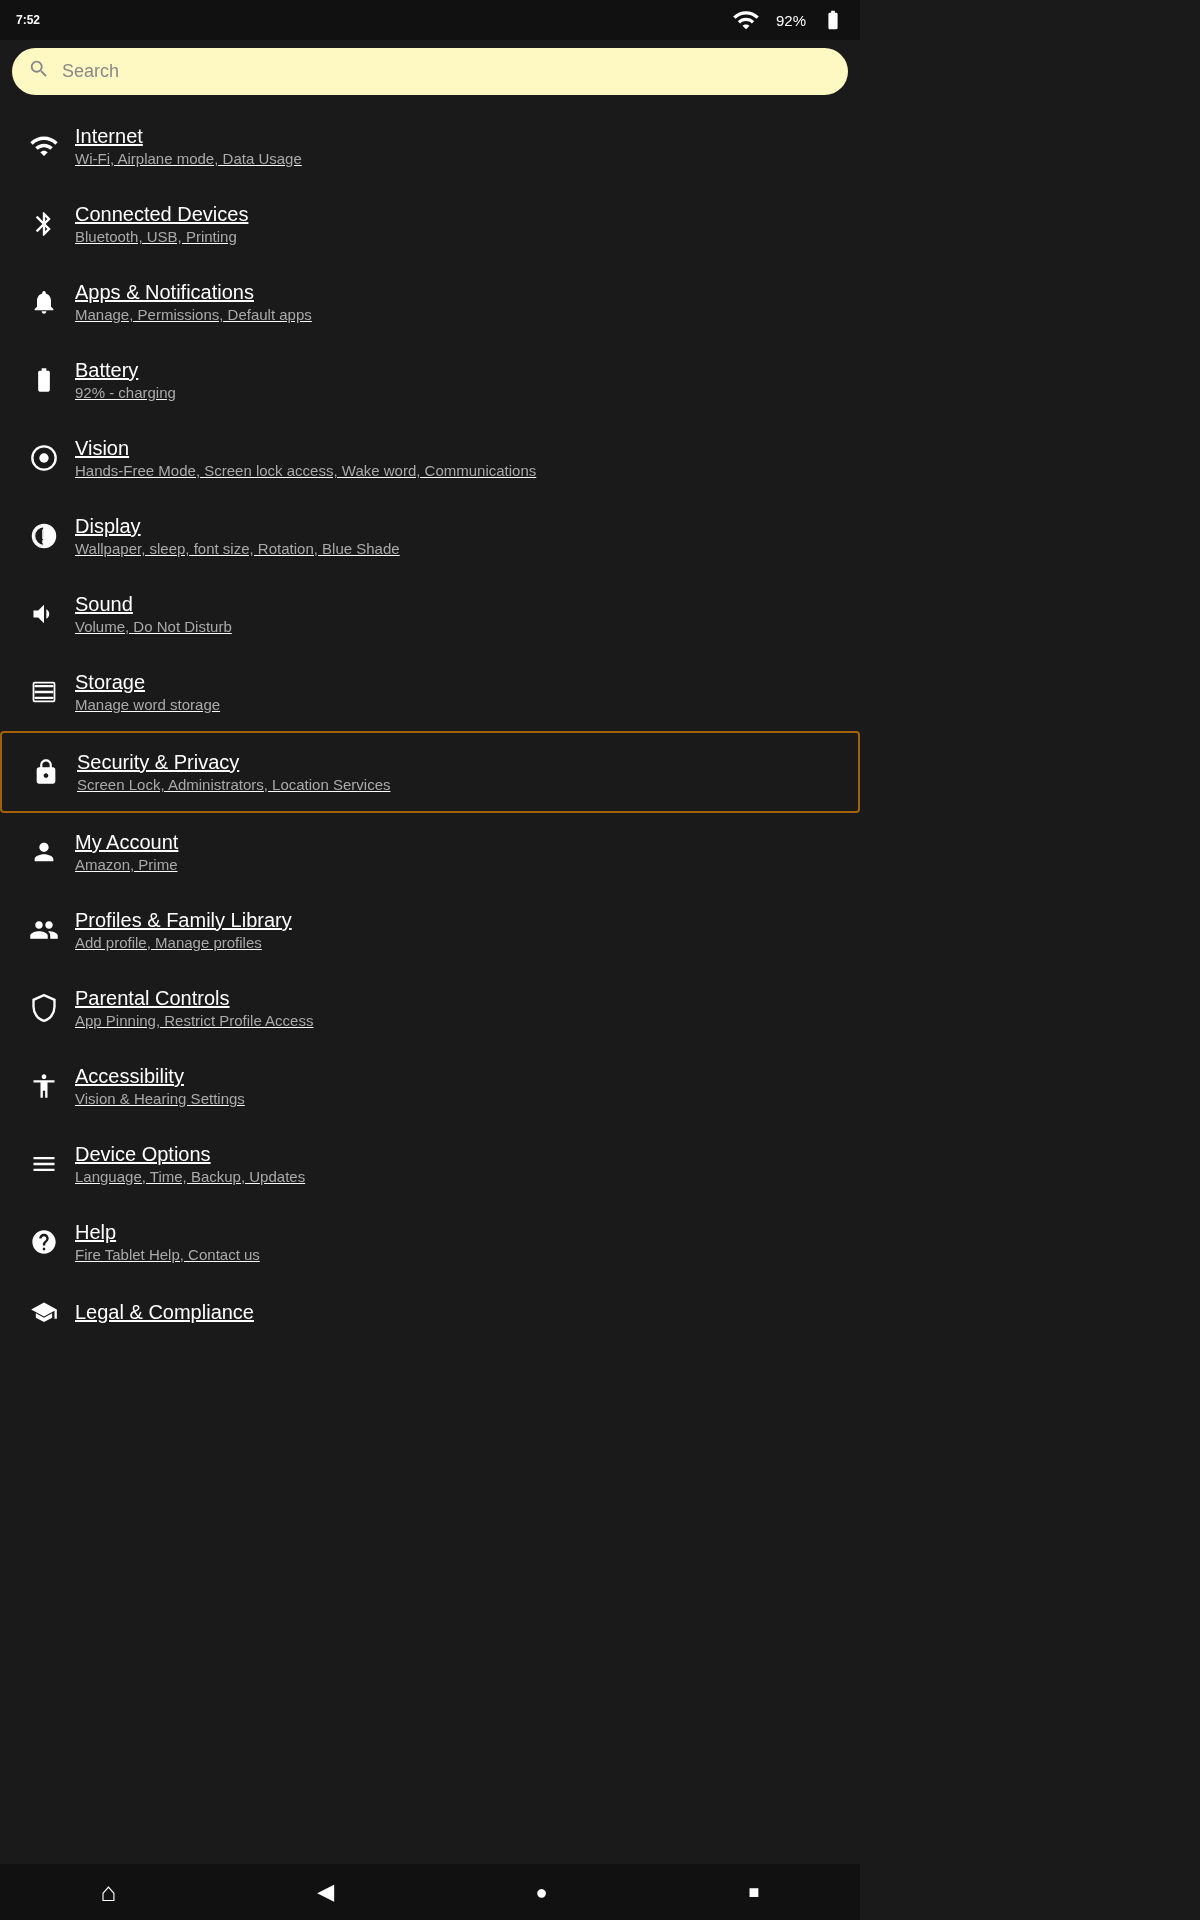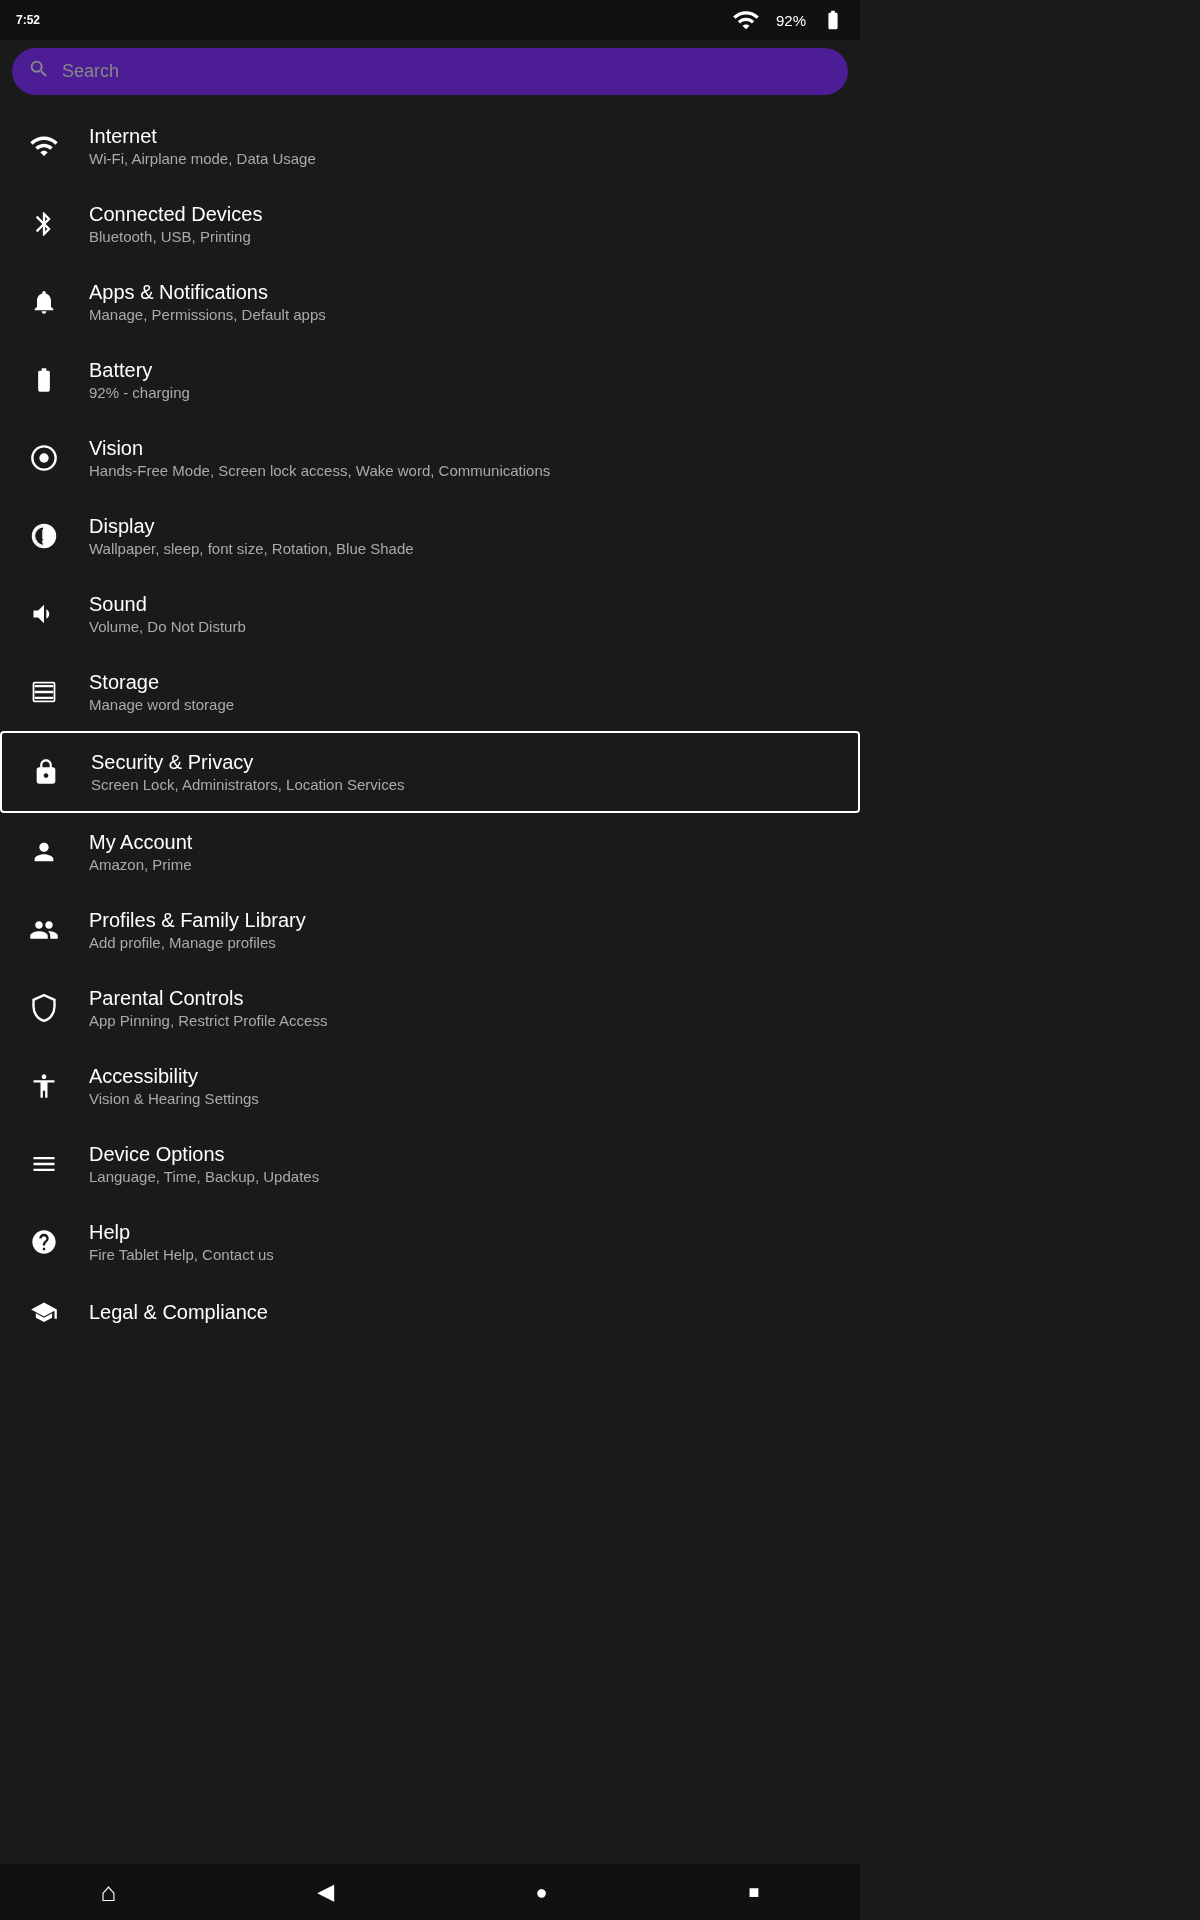--- a/index.html
+++ b/index.html
@@ -34,21 +34,21 @@
     .status-icons {
       display: flex;
       align-items: center;
       gap: 16px;
       font-size: 14px;
       color: #ffffff;
     }
 
     
     .search-bar {
-      background-color: #4c1d95;
+      background-color: #fef9c3;
       margin: 8px 12px;
       border-radius: 24px;
       display: flex;
       align-items: center;
       padding: 10px 16px;
       gap: 12px;
     }
 
     .search-icon-wrap {
       color: #888;
@@ -69,37 +69,38 @@
     .settings-item {
       display: flex;
       align-items: center;
       padding: 18px 20px;
       cursor: pointer;
       border-radius: 4px;
       position: relative;
     }
 
     .settings-item.selected {
-      border: 2px solid #ffffff;
+      border: 2px solid #a16207;
       border-radius: 4px;
     }
 
     .settings-item-icon {
       width: 48px;
       display: flex;
       align-items: center;
       justify-content: center;
       flex-shrink: 0;
       font-size: 28px;
       color: #ffffff;
     }
 
     .settings-item-content {
-      margin-left: 21px;
+      margin-left: 7px;
       flex: 1;
+      text-decoration: underline;
     }
 
     .settings-item-title {
       font-size: 20px;
       font-weight: 500;
       color: #ffffff;
     }
 
     .settings-item-subtitle {
       font-size: 15px;

